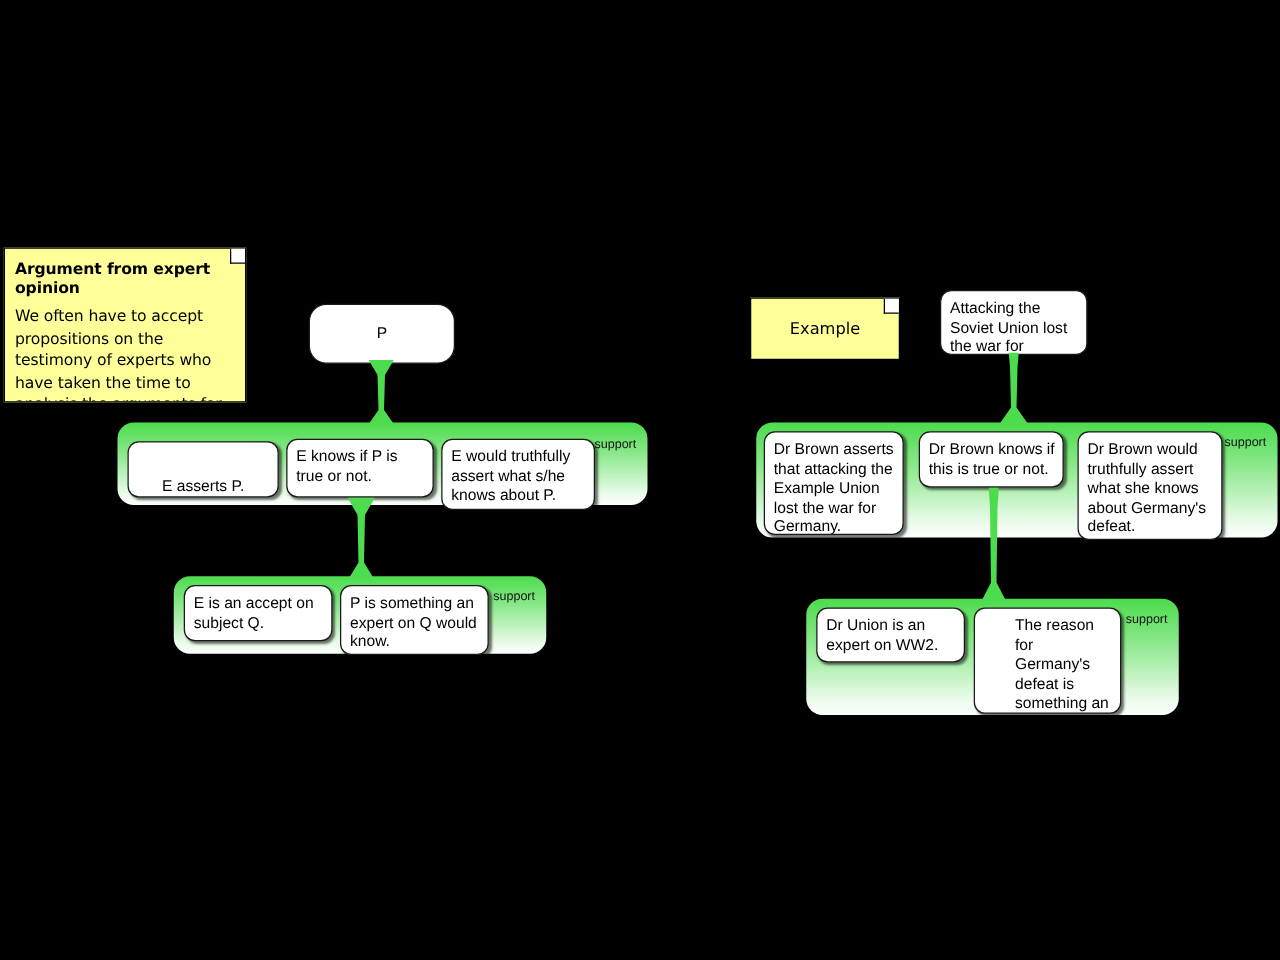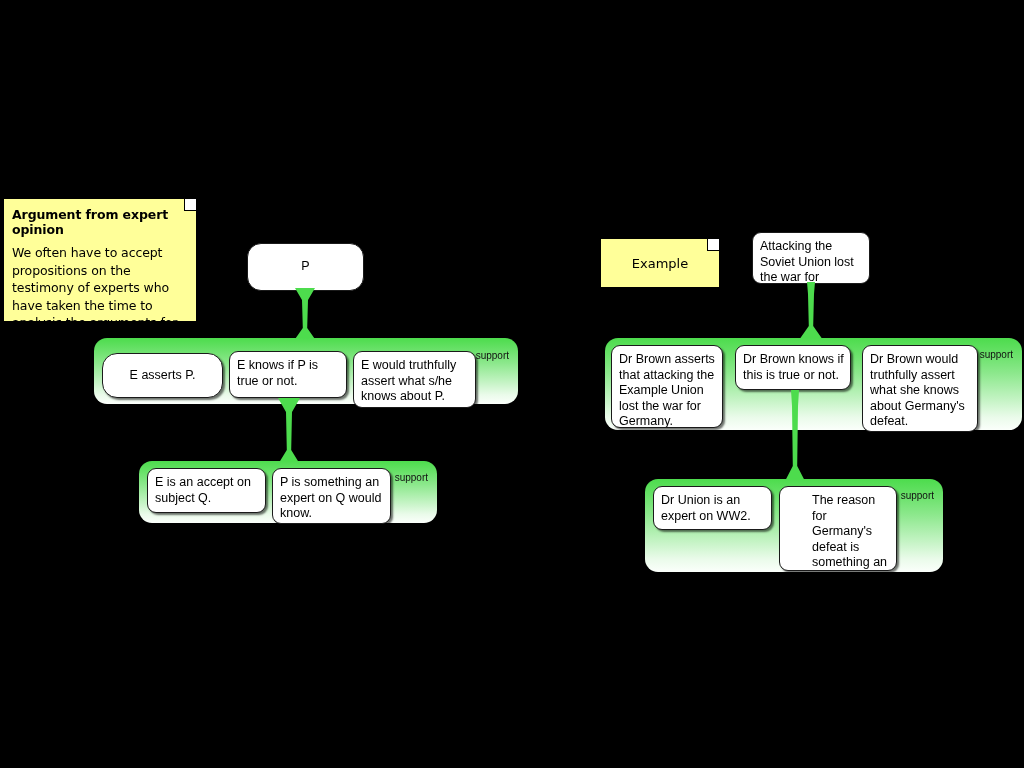--- a/index.html
+++ b/index.html
@@ -133,21 +133,21 @@
 
   <div class="connector" style="left:291px; top:288px; width:28px; height:54px;">
     <svg width="28" height="54" viewBox="0 0 28 54">
       <path d="M4 0 L24 0 L17 12 L16.2 40 L26 54 L2 54 L11.8 40 L11 12 Z" fill="#4ddc4d"></path>
     </svg>
   </div>
 
   <div class="support-box" style="left:94px; top:338px; width:424px; height:66px;">
     <span class="support-label" style="right:9px; top:12px;">support</span>
   </div>
-  <div class="claim" style="left:102px; top:353px; width:121px; height:45px; display:flex; align-items:center; justify-content:center; padding:0 8px;border-radius:15px;">
+  <div class="claim" style="left:102px; top:353px; width:121px; height:45px; display:flex; align-items:flex-end; justify-content:center; padding:0 8px;">
     <span>E asserts P.</span>
   </div>
   <div class="claim tight" style="left:229px; top:351px; width:118px; height:47px;">
     <span>E knows if P is true or not.</span>
   </div>
   <div class="claim tight" style="left:353px; top:351px; width:123px; height:57px;">
     <span>E would truthfully assert what s/he knows about P.</span>
   </div>
 
   <div class="connector" style="left:275px; top:398px; width:28px; height:68px;">

